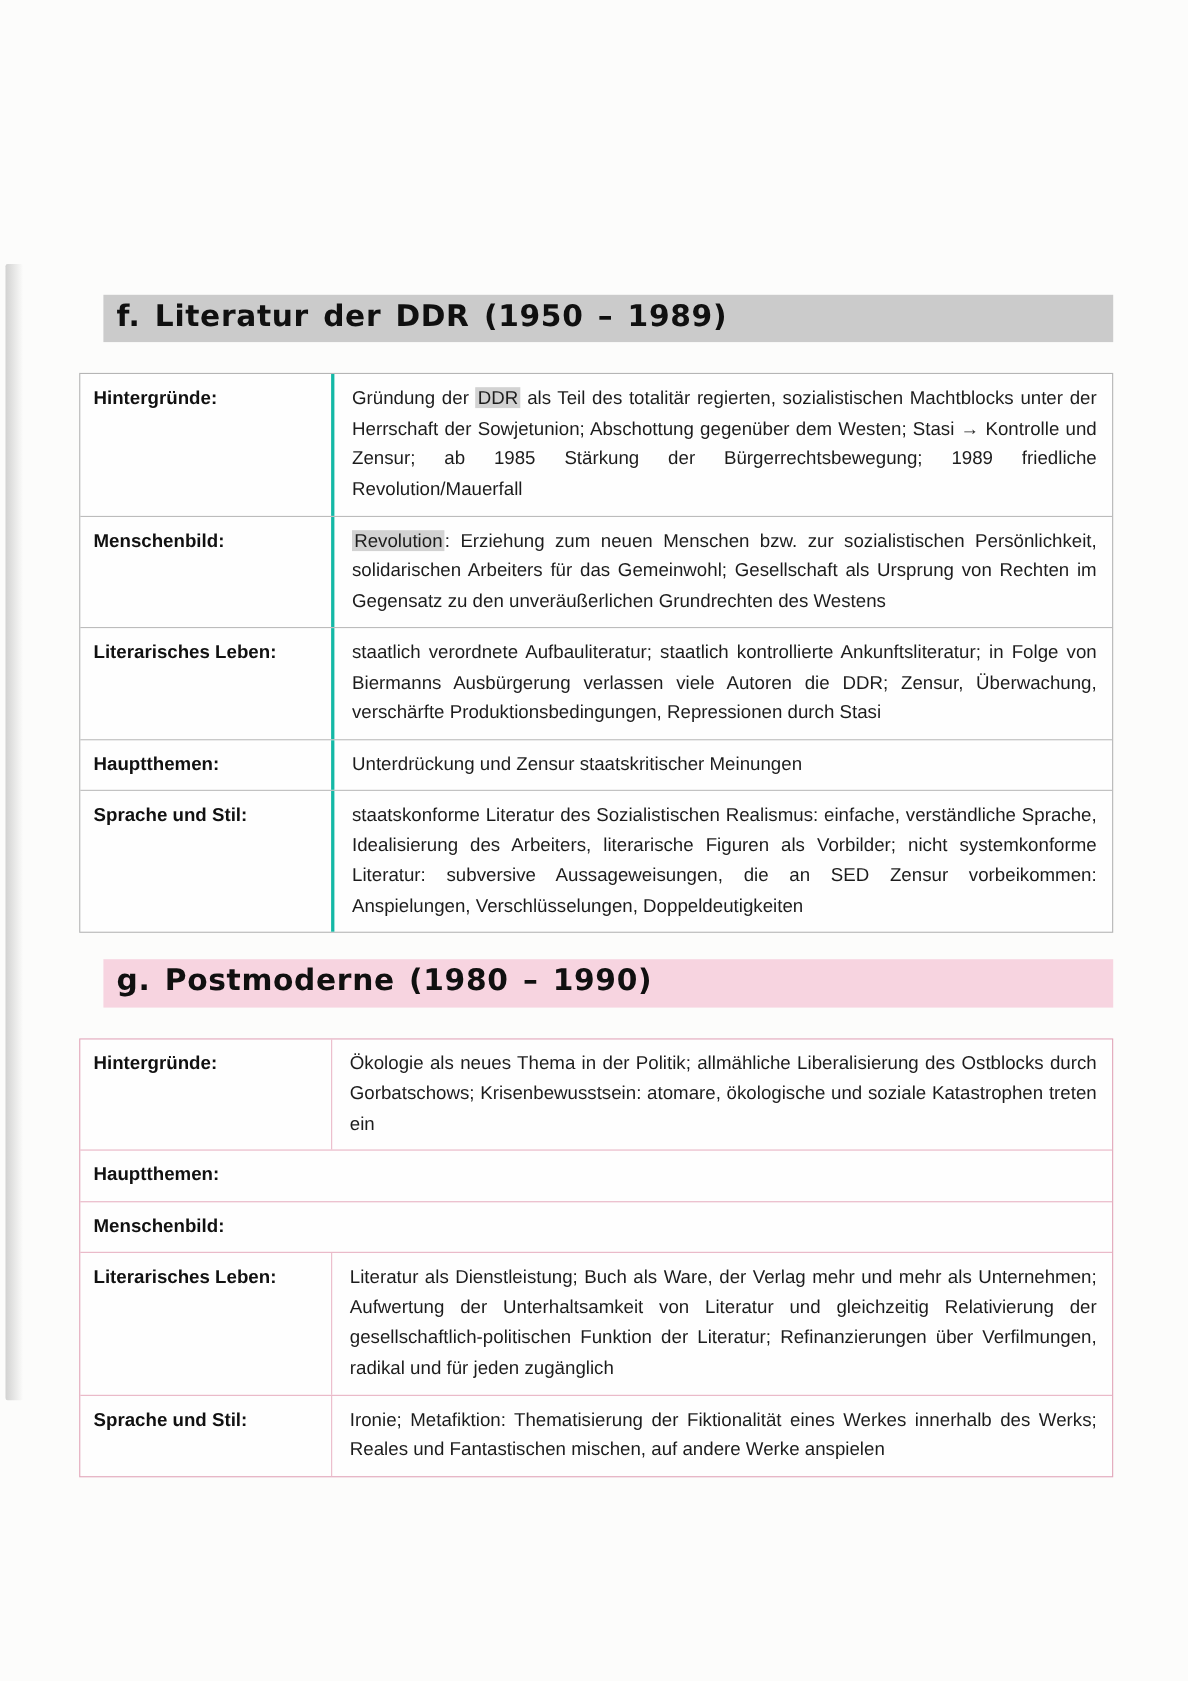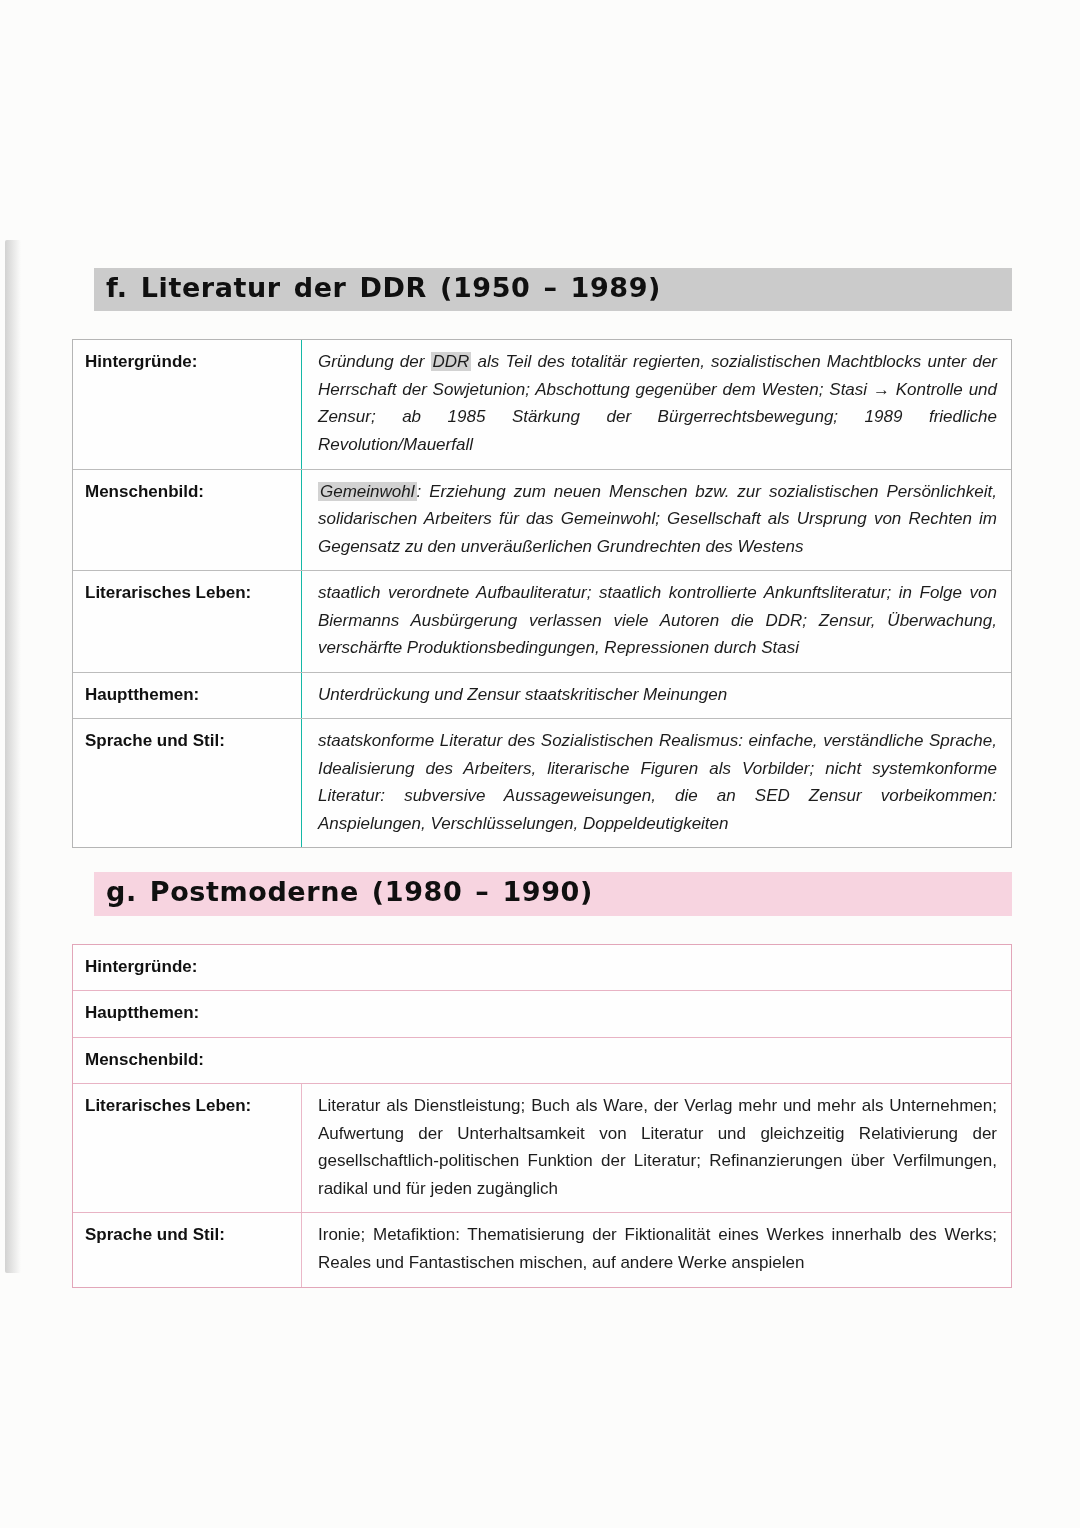--- a/index.html
+++ b/index.html
@@ -69,21 +69,21 @@
     padding: 8px 10px 10px 12px;
     font-weight: bold;
     color: #111;
   }
   .cell.text {
     flex: 1 1 auto;
     padding: 8px 14px 10px 16px;
     text-align: justify;
     color: #1c1c1c;
   }
-  .table.gray .cell.text { border-left: 1px solid #14b8a6; font-style: italic; }
+  .table.gray .cell.text { border-left: 3px solid #14b8a6; }
   .table.pink .cell.text { border-left: 1px solid #eab8c8; }
 
   .mark {
     background: #d2d2d2;
     padding: 0 2px;
   }
 </style>
 </head>
 <body>
 
@@ -92,21 +92,21 @@
 
     <section class="section">
       <h2 class="heading gray">f. Literatur der DDR (1950 – 1989)</h2>
       <div class="table gray">
           <div class="row">
             <div class="cell label">Hintergründe:</div>
             <div class="cell text"><span>Gründung der </span><span class="mark">DDR</span><span> als Teil des totalitär regierten, sozialistischen Machtblocks unter der Herrschaft der Sowjetunion; Abschottung gegenüber dem Westen; Stasi → Kontrolle und Zensur; ab 1985 Stärkung der Bürgerrechtsbewegung; 1989 friedliche Revolution/Mauerfall</span></div>
           </div>
           <div class="row">
             <div class="cell label">Menschenbild:</div>
-            <div class="cell text"><span class="mark">Gemeinwohl</span><span>: Erziehung zum neuen Menschen bzw. zur sozialistischen Persönlichkeit, solidarischen Arbeiters für das Gemeinwohl; Gesellschaft als Ursprung von Rechten im Gegensatz zu den unveräußerlichen Grundrechten des Westens</span></div>
+            <div class="cell text"><span class="mark">Revolution</span><span>: Erziehung zum neuen Menschen bzw. zur sozialistischen Persönlichkeit, solidarischen Arbeiters für das Gemeinwohl; Gesellschaft als Ursprung von Rechten im Gegensatz zu den unveräußerlichen Grundrechten des Westens</span></div>
           </div>
           <div class="row">
             <div class="cell label">Literarisches Leben:</div>
             <div class="cell text"><span>staatlich verordnete Aufbauliteratur; staatlich kontrollierte Ankunftsliteratur; in Folge von Biermanns Ausbürgerung verlassen viele Autoren die DDR; Zensur, Überwachung, verschärfte Produktionsbedingungen, Repressionen durch Stasi</span></div>
           </div>
           <div class="row">
             <div class="cell label">Hauptthemen:</div>
             <div class="cell text"><span>Unterdrückung und Zensur staatskritischer Meinungen</span></div>
           </div>
           <div class="row">
@@ -114,20 +114,21 @@
             <div class="cell text"><span>staatskonforme Literatur des Sozialistischen Realismus: einfache, verständliche Sprache, Idealisierung des Arbeiters, literarische Figuren als Vorbilder; nicht systemkonforme Literatur: subversive Aussageweisungen, die an SED Zensur vorbeikommen: Anspielungen, Verschlüsselungen, Doppeldeutigkeiten</span></div>
           </div>
         </div>
     </section>
 
     <section class="section">
       <h2 class="heading pink">g. Postmoderne (1980 – 1990)</h2>
       <div class="table pink">
           <div class="row">
             <div class="cell label">Hintergründe:</div>
+            <div class="cell text"><span>Ökologie als neues Thema in der Politik; allmähliche Liberalisierung des Ostblocks durch Gorbatschows; Krisenbewusstsein: atomare, ökologische und soziale Katastrophen treten ein</span></div>
           </div>
           <div class="row">
             <div class="cell label">Hauptthemen:</div>
           </div>
           <div class="row">
             <div class="cell label">Menschenbild:</div>
           </div>
           <div class="row">
             <div class="cell label">Literarisches Leben:</div>
             <div class="cell text"><span>Literatur als Dienstleistung; Buch als Ware, der Verlag mehr und mehr als Unternehmen; Aufwertung der Unterhaltsamkeit von Literatur und gleichzeitig Relativierung der gesellschaftlich-politischen Funktion der Literatur; Refinanzierungen über Verfilmungen, radikal und für jeden zugänglich</span></div>

